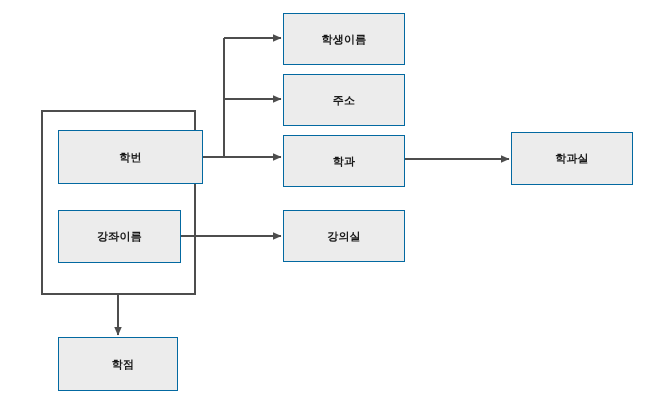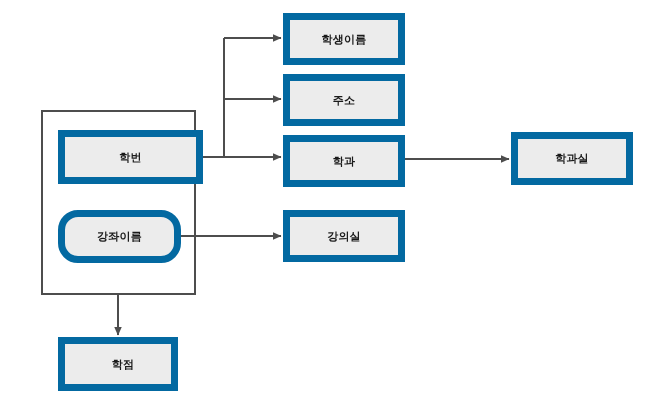--- a/index.html
+++ b/index.html
@@ -23,21 +23,21 @@
     position: absolute;
     left: 0;
     top: 0;
     width: 666px;
     height: 406px;
   }
   .node {
     position: absolute;
     box-sizing: border-box;
     background: #ececec;
-    border: 7px solid #0369a1;
+    border: 1px solid #0369a1;
     display: flex;
     align-items: center;
     justify-content: center;
     color: #1a1a1a;
     font-size: 11px;
     font-weight: bold;
     letter-spacing: 0.2px;
     z-index: 2;
   }
   .node-label {
@@ -81,21 +81,21 @@
 
     <path d="M118,295 L118,335" fill="none" stroke="#4d4d4d" stroke-width="2" marker-end="url(#arrowhead)"></path>
   </svg>
 
   <div class="group-box" style="left:41px; top:110px; width:155px; height:185px;"></div>
 
   <div class="node" style="left:58px; top:130px; width:145px; height:54px;">
     <span class="node-label">학번</span>
   </div>
 
-  <div class="node" style="left:58px; top:210px; width:123px; height:53px;border-radius:20px;">
+  <div class="node" style="left:58px; top:210px; width:123px; height:53px;">
     <span class="node-label">강좌이름</span>
   </div>
 
   <div class="node" style="left:58px; top:337px; width:120px; height:54px;padding-left:10px;">
     <span class="node-label">학점</span>
   </div>
 
   <div class="node" style="left:283px; top:13px; width:122px; height:52px;">
     <span class="node-label">학생이름</span>
   </div>

